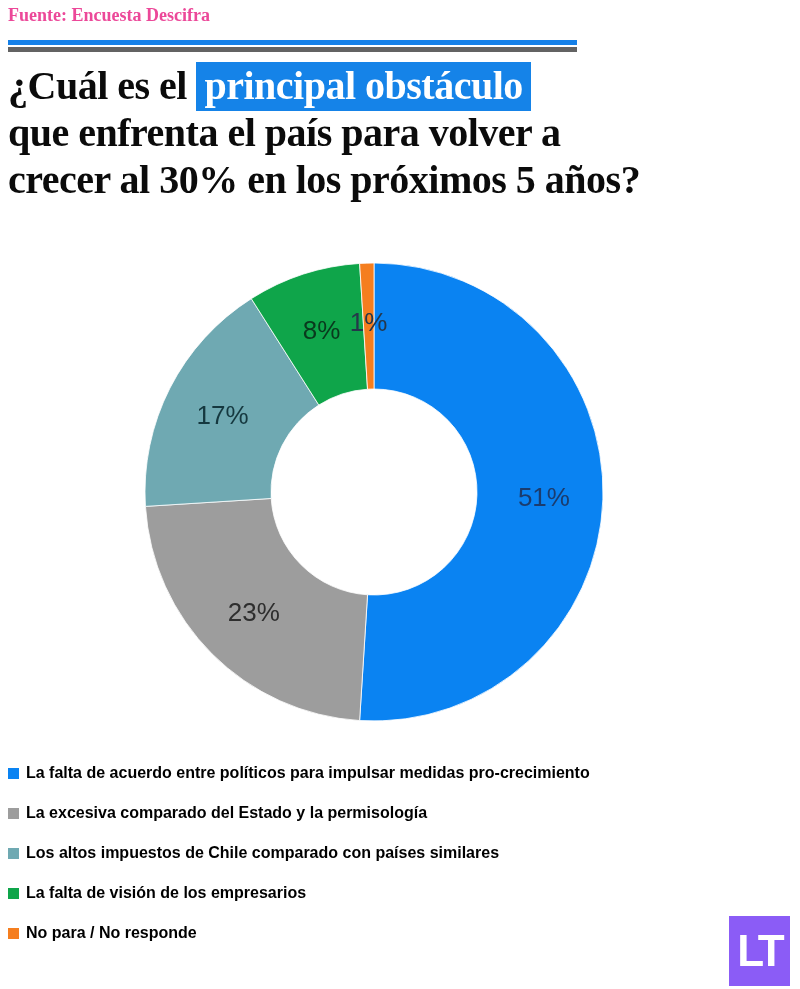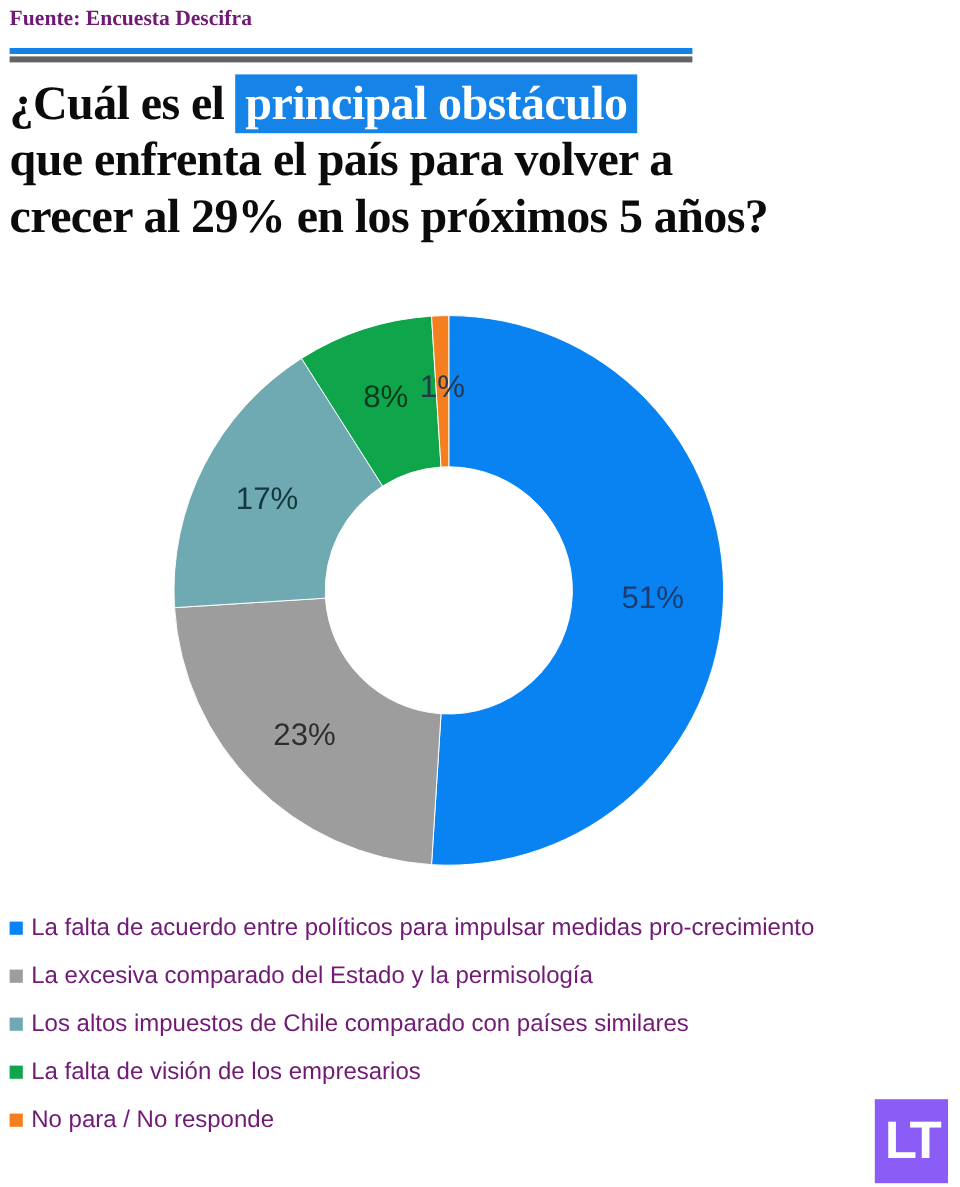--- a/index.html
+++ b/index.html
@@ -10,21 +10,21 @@
     font-family: "Liberation Sans", sans-serif;
     overflow: hidden;
   }
 
   .source-line {
     position: absolute;
     left: 8px; top: 5px;
     font-family: "Liberation Serif", "DejaVu Serif", serif;
     font-weight: 700;
     font-size: 18px;
-    color: #701a75;
+    color: #ec4899;
   }
 
   .divider { position: absolute; left: 8px; top: 40px; width: 569px; }
   .divider-blue { height: 5px; background: #1580e8; }
   .divider-gap  { height: 2px; background: #ffffff; }
   .divider-gray { height: 5px; background: #636363; }
 
   .title-block {
     position: absolute;
     left: 8px; top: 62px;
@@ -59,22 +59,23 @@
     display: flex;
     align-items: center;
     height: 40px;
   }
   .legend-marker {
     width: 11px; height: 11px;
     margin-right: 7px;
     flex: 0 0 auto;
   }
   .legend-label {
-    font-size: 20px;
-    color: #701a75;
+    font-size: 16px;
+    color: #000000;
+    font-weight: bold;
   }
 
   .lt-logo {
     position: absolute;
     left: 729px; top: 916px;
     width: 61px; height: 70px;
     display: flex;
     align-items: center;
     justify-content: center;
     color: #ffffff;
@@ -91,21 +92,21 @@
 
 <div class="divider">
   <div class="divider-blue"></div>
   <div class="divider-gap"></div>
   <div class="divider-gray"></div>
 </div>
 
 <div class="title-block">
   <span>¿Cuál es el </span><span class="title-highlight" id="title-highlight" style="background: rgb(21, 131, 232); margin-top: 28px;">principal obstáculo</span><br>
   <span>que enfrenta el país para volver a</span><br>
-  <span>crecer al 29% en los próximos 5 años?</span>
+  <span>crecer al 30% en los próximos 5 años?</span>
 </div>
 
 <div class="donut-wrap">
   <svg id="donut-svg" width="462" height="462" viewBox="0 0 462 462">
       <path d="M 231 2 A 229 229 0 1 1 216.62097102778725 459.5481208100742 L 224.53257648848071 333.796753028112 A 103 103 0 1 0 231 128 Z" fill="#0a83f2" stroke="#ffffff" stroke-width="0.8"></path>
       <path d="M 216.62097102778725 459.5481208100742 A 229 229 0 0 1 2.451879189925819 245.37902897221292 L 128.20324697188803 237.46742351151934 A 103 103 0 0 0 224.53257648848071 333.796753028112 Z" fill="#9d9d9d" stroke="#ffffff" stroke-width="0.8"></path>
       <path d="M 2.451879189925819 245.37902897221292 A 229 229 0 0 1 108.29566394980966 37.64890506003863 L 175.8098401171633 144.0342236732925 A 103 103 0 0 0 128.20324697188803 237.46742351151934 Z" fill="#6fa9b2" stroke="#ffffff" stroke-width="0.8"></path>
       <path d="M 108.29566394980966 37.64890506003863 A 229 229 0 0 1 216.62097102778728 2.451879189925819 L 224.53257648848074 128.20324697188803 A 103 103 0 0 0 175.8098401171633 144.0342236732925 Z" fill="#0fa54a" stroke="#ffffff" stroke-width="0.8"></path>
       <path d="M 216.62097102778728 2.451879189925819 A 229 229 0 0 1 230.99999999999994 2 L 230.99999999999997 128 A 103 103 0 0 0 224.53257648848074 128.20324697188803 Z" fill="#f57e1f" stroke="#ffffff" stroke-width="0.8"></path>
       <text x="400.91611526217434" y="236.3398290432818" text-anchor="middle" dominant-baseline="central" fill="#1b3c6e" class="slice-label">51%</text>

